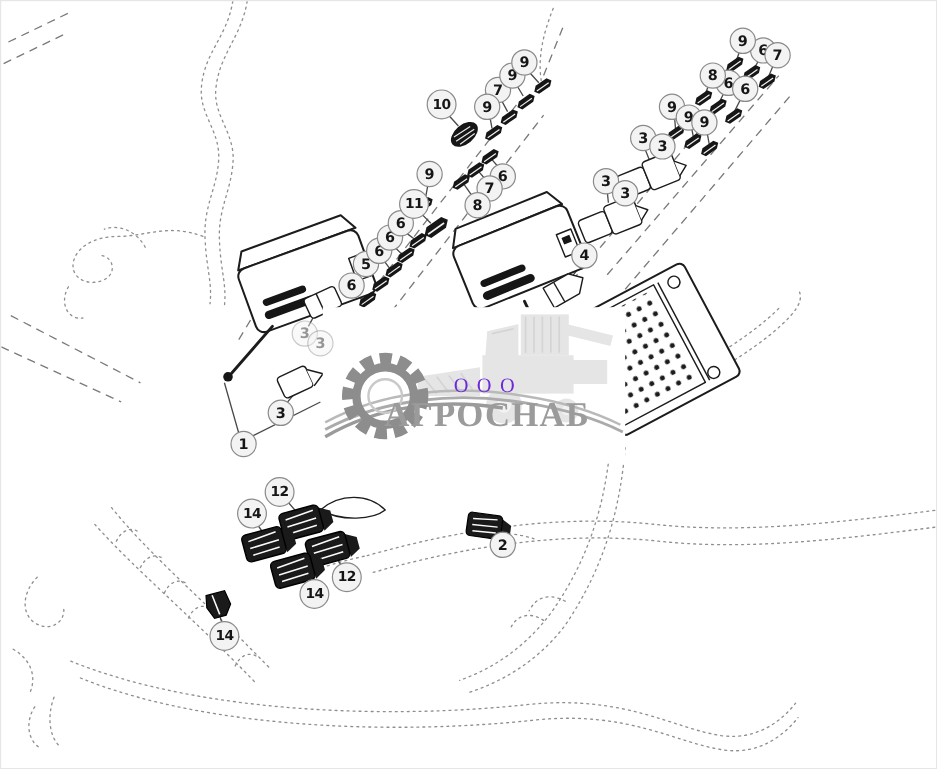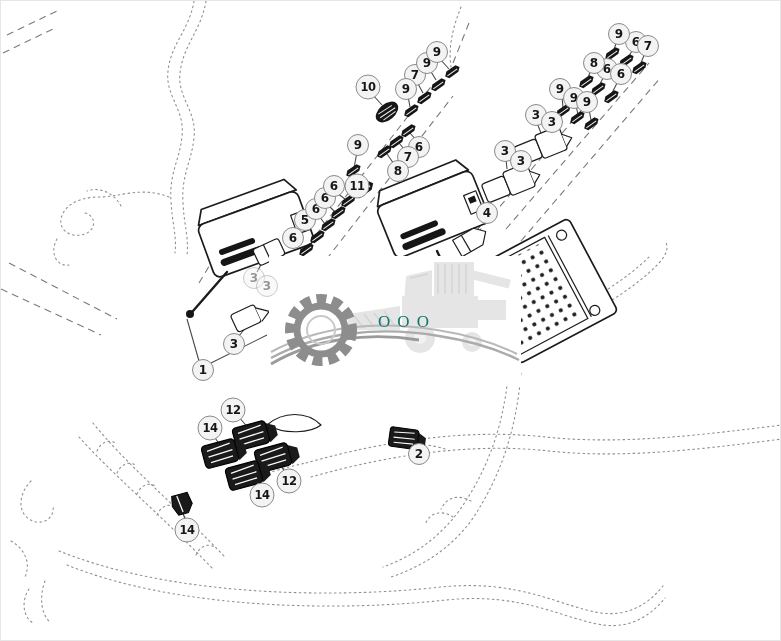--- a/index.html
+++ b/index.html
@@ -14,21 +14,21 @@
   .leader{fill:none;stroke:#4a4a4a;stroke-width:1.1;}
   .wire{fill:none;stroke:#1c1c1c;stroke-width:2.4;stroke-linecap:round;}
   .whitedetail{stroke:#fafafa;stroke-width:1.3;fill:none;}
 
   
   #watermark{position:absolute;left:268px;top:255px;width:252px;height:130px;background:#ffffff;}
   #wm-gear{position:absolute;left:6px;top:28px;}
   #wm-harvester{position:absolute;right:0px;top:0px;}
   #wm-swoosh{position:absolute;left:0;top:0;}
   .wm-prefix{position:absolute;left:138px;top:56px;transform:translateX(-50%);
-     font-family:"Liberation Serif",serif;font-size:17px;letter-spacing:7px;color:#0f766e;}
+     font-family:"Liberation Serif",serif;font-size:17px;letter-spacing:7px;color:#6d28d9;}
   .wm-name{position:absolute;left:137px;top:74px;transform:translateX(-50%);
      font-family:"Liberation Serif",serif;font-size:29px;font-weight:600;letter-spacing:1px;color:#9b9b9b;white-space:nowrap;}
 
   
   #callout-layer{position:absolute;left:0;top:0;width:100%;height:100%;pointer-events:none;}
   .callout{position:absolute;transform:translate(-50%,-50%);width:20px;height:20px;border-radius:50%;
      background:#f3f3f3;border:1.5px solid #8a8a8a;color:#161616;
      display:flex;align-items:center;justify-content:center;
      font-family:"DejaVu Sans","Liberation Sans",sans-serif;font-weight:bold;font-size:12px;line-height:1;}
   .callout.two{width:23px;height:23px;font-size:11.5px;letter-spacing:-0.5px;text-align:right;}
@@ -244,20 +244,21 @@
       <path d="M2,96 C50,70 110,64 168,74 C200,79 228,88 248,98" fill="none" stroke="#b9b9b9" stroke-width="2"></path>
       <path d="M2,102 C50,76 112,70 170,80 C202,85 230,94 250,104" fill="none" stroke="#ababab" stroke-width="2.4"></path>
       <path d="M2,108 C46,82 100,76 150,84" fill="none" stroke="#9a9a9a" stroke-width="2.8"></path>
     </svg>
     <svg id="wm-gear" width="92" height="92" viewBox="0 0 92 92">
       <circle cx="46" cy="46" r="30" fill="none" stroke="#8d8d8d" stroke-width="12" stroke-dasharray="9.5 5.7"></circle>
       <circle cx="46" cy="46" r="24" fill="none" stroke="#8d8d8d" stroke-width="7"></circle>
       <circle cx="46" cy="46" r="14" fill="none" stroke="#c9c9c9" stroke-width="2"></circle>
     </svg>
     <div class="wm-prefix">ООО</div>
+    <div class="wm-name">АГРОСНАБ</div>
   </div>
 
   <div id="callout-layer">
       <div class="callout" style="left: 202px; top: 369px;">1</div>
       <div class="callout" style="left: 418px; top: 453px;">2</div>
       <div class="callout" style="left: 233px; top: 343px;">3</div>
       <div class="callout faded" style="left: 253px; top: 277px;">3</div>
       <div class="callout faded" style="left: 266px; top: 285px;">3</div>
       <div class="callout" style="left: 504px; top: 150px;">3</div>
       <div class="callout" style="left: 520px; top: 160px;">3</div>
@@ -280,21 +281,21 @@
       <div class="callout" style="left: 593px; top: 62px;">8</div>
       <div class="callout" style="left: 357px; top: 144px;">9</div>
       <div class="callout" style="left: 405px; top: 88px;">9</div>
       <div class="callout" style="left: 426px; top: 62px;">9</div>
       <div class="callout" style="left: 436px; top: 51px;">9</div>
       <div class="callout" style="left: 559px; top: 88px;">9</div>
       <div class="callout" style="left: 573px; top: 97px;">9</div>
       <div class="callout" style="left: 586px; top: 101px;">9</div>
       <div class="callout" style="left: 618px; top: 33px;">9</div>
       <div class="callout two" style="left: 367px; top: 86px;">10</div>
-      <div class="callout two" style="left: 356px; top: 169px; margin-top: 16px;">11</div>
+      <div class="callout two" style="left: 344px; top: 169px;">11</div>
       <div class="callout two" style="left: 232px; top: 409px;">12</div>
       <div class="callout two" style="left: 288px; top: 480px;">12</div>
       <div class="callout two" style="left: 186px; top: 529px;">14</div>
       <div class="callout two" style="left: 209px; top: 427px;">14</div>
       <div class="callout two" style="left: 261px; top: 494px;">14</div>
     </div>
 
 </div>
 
 </body></html>

